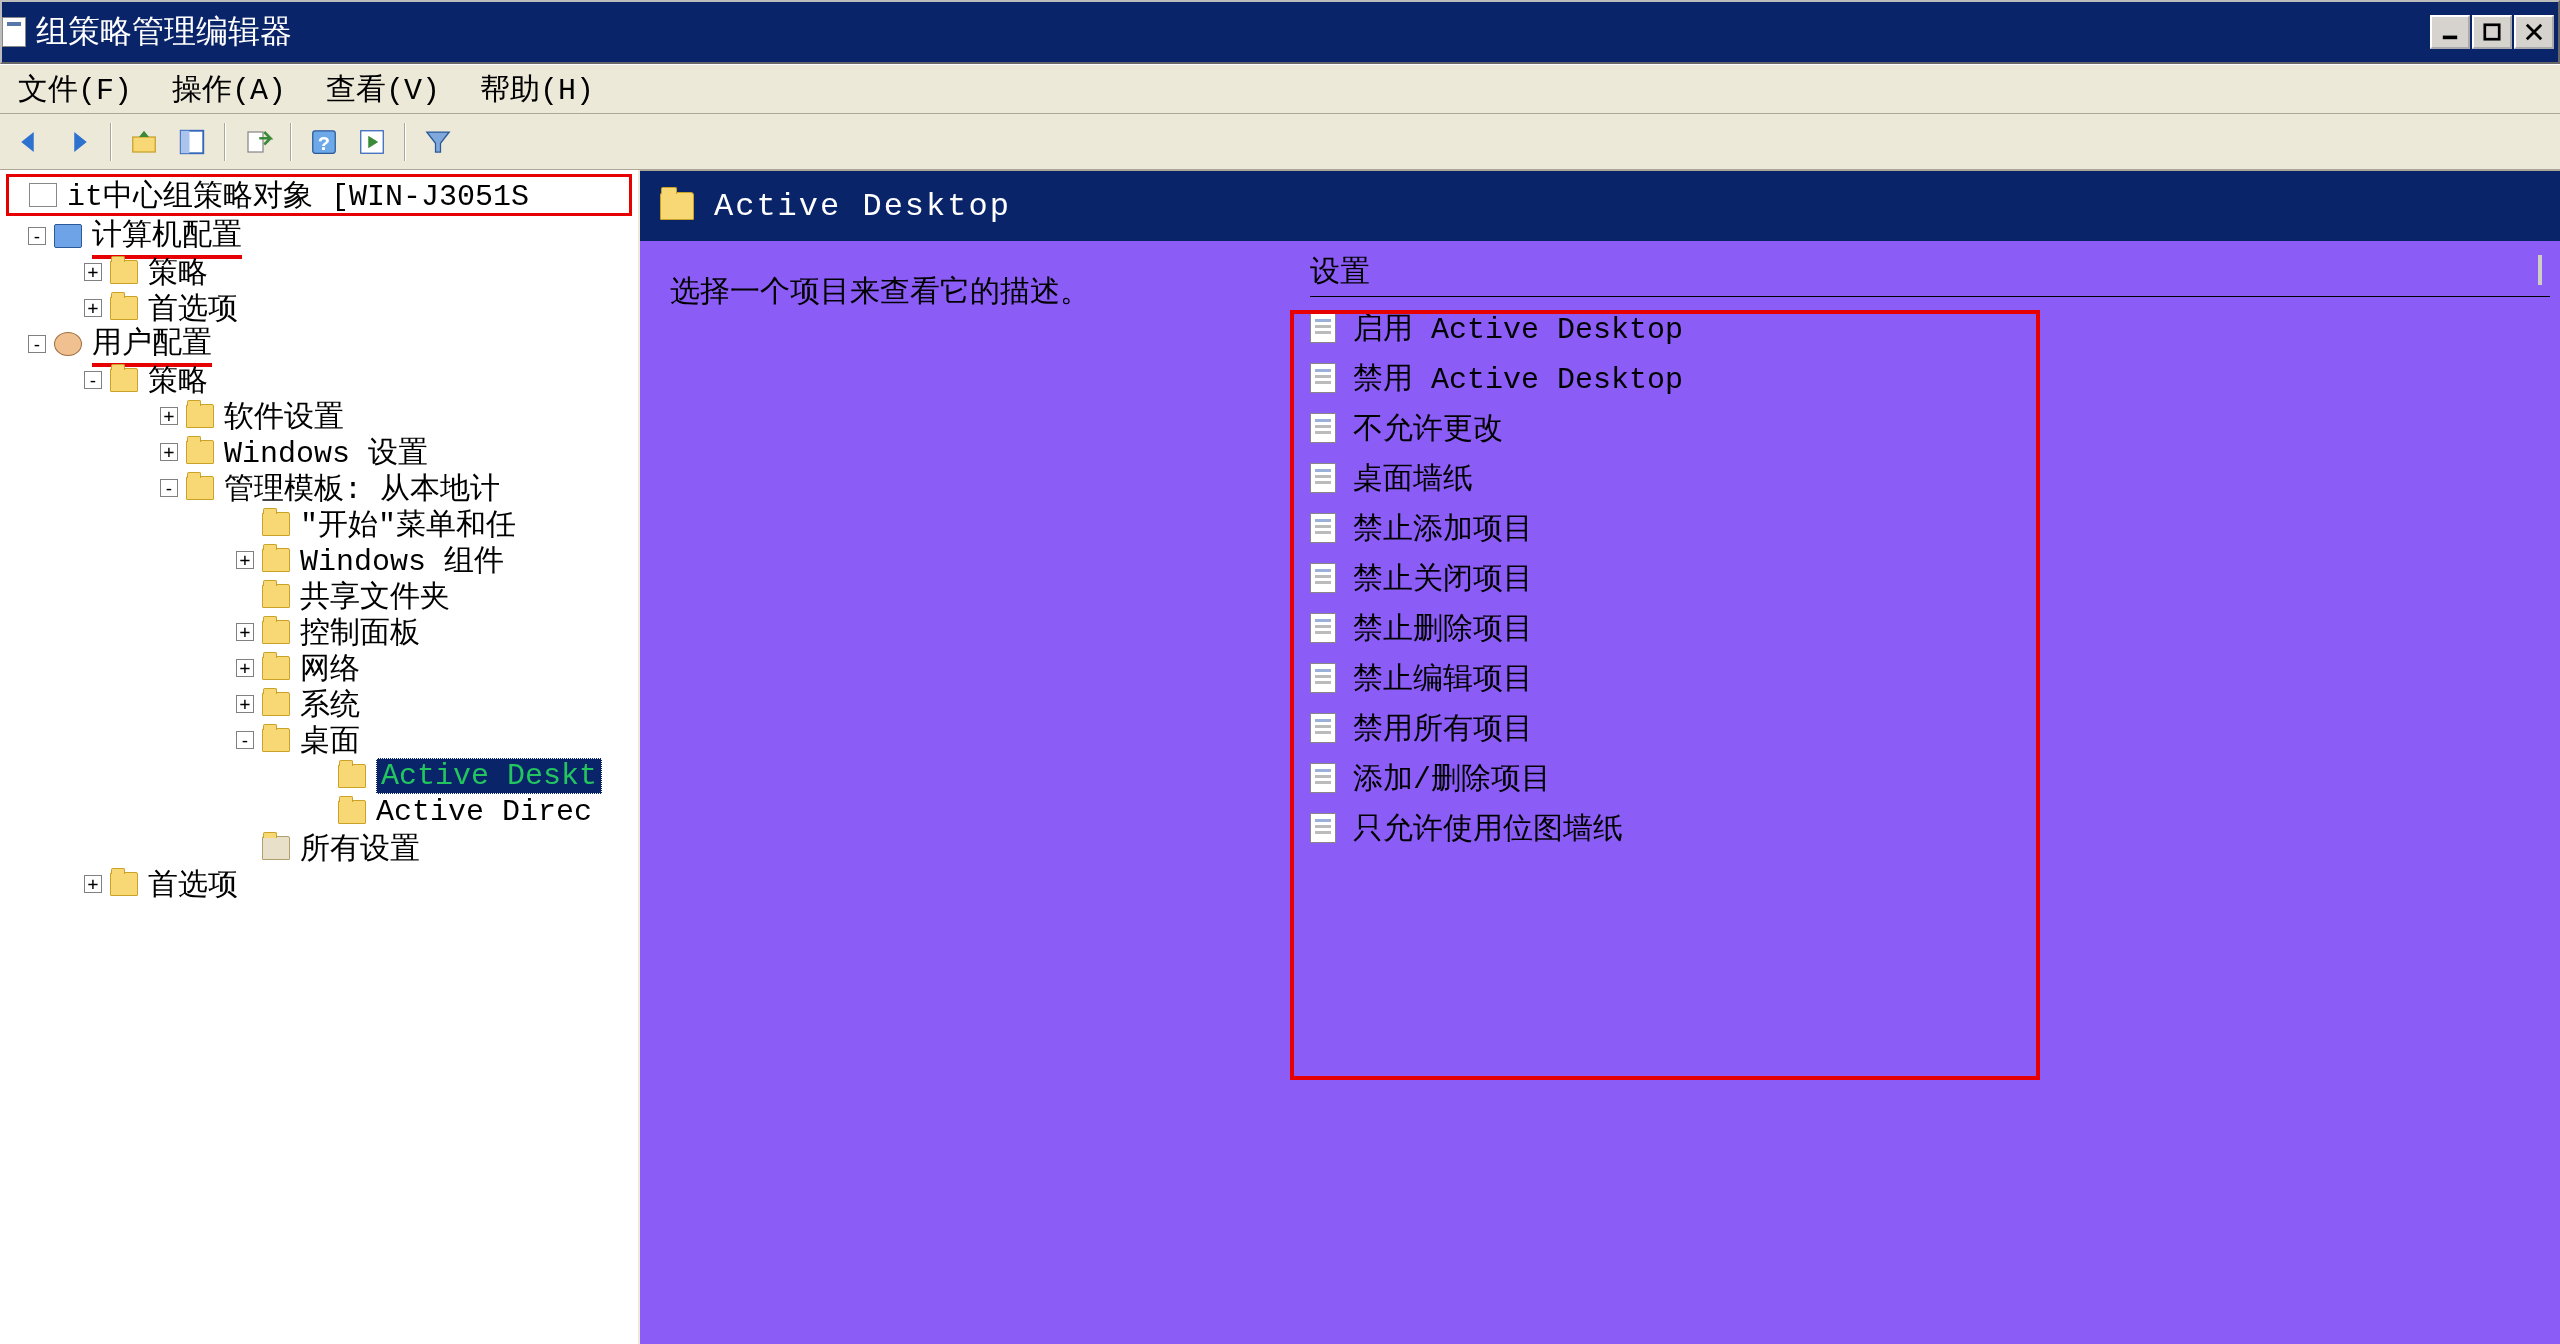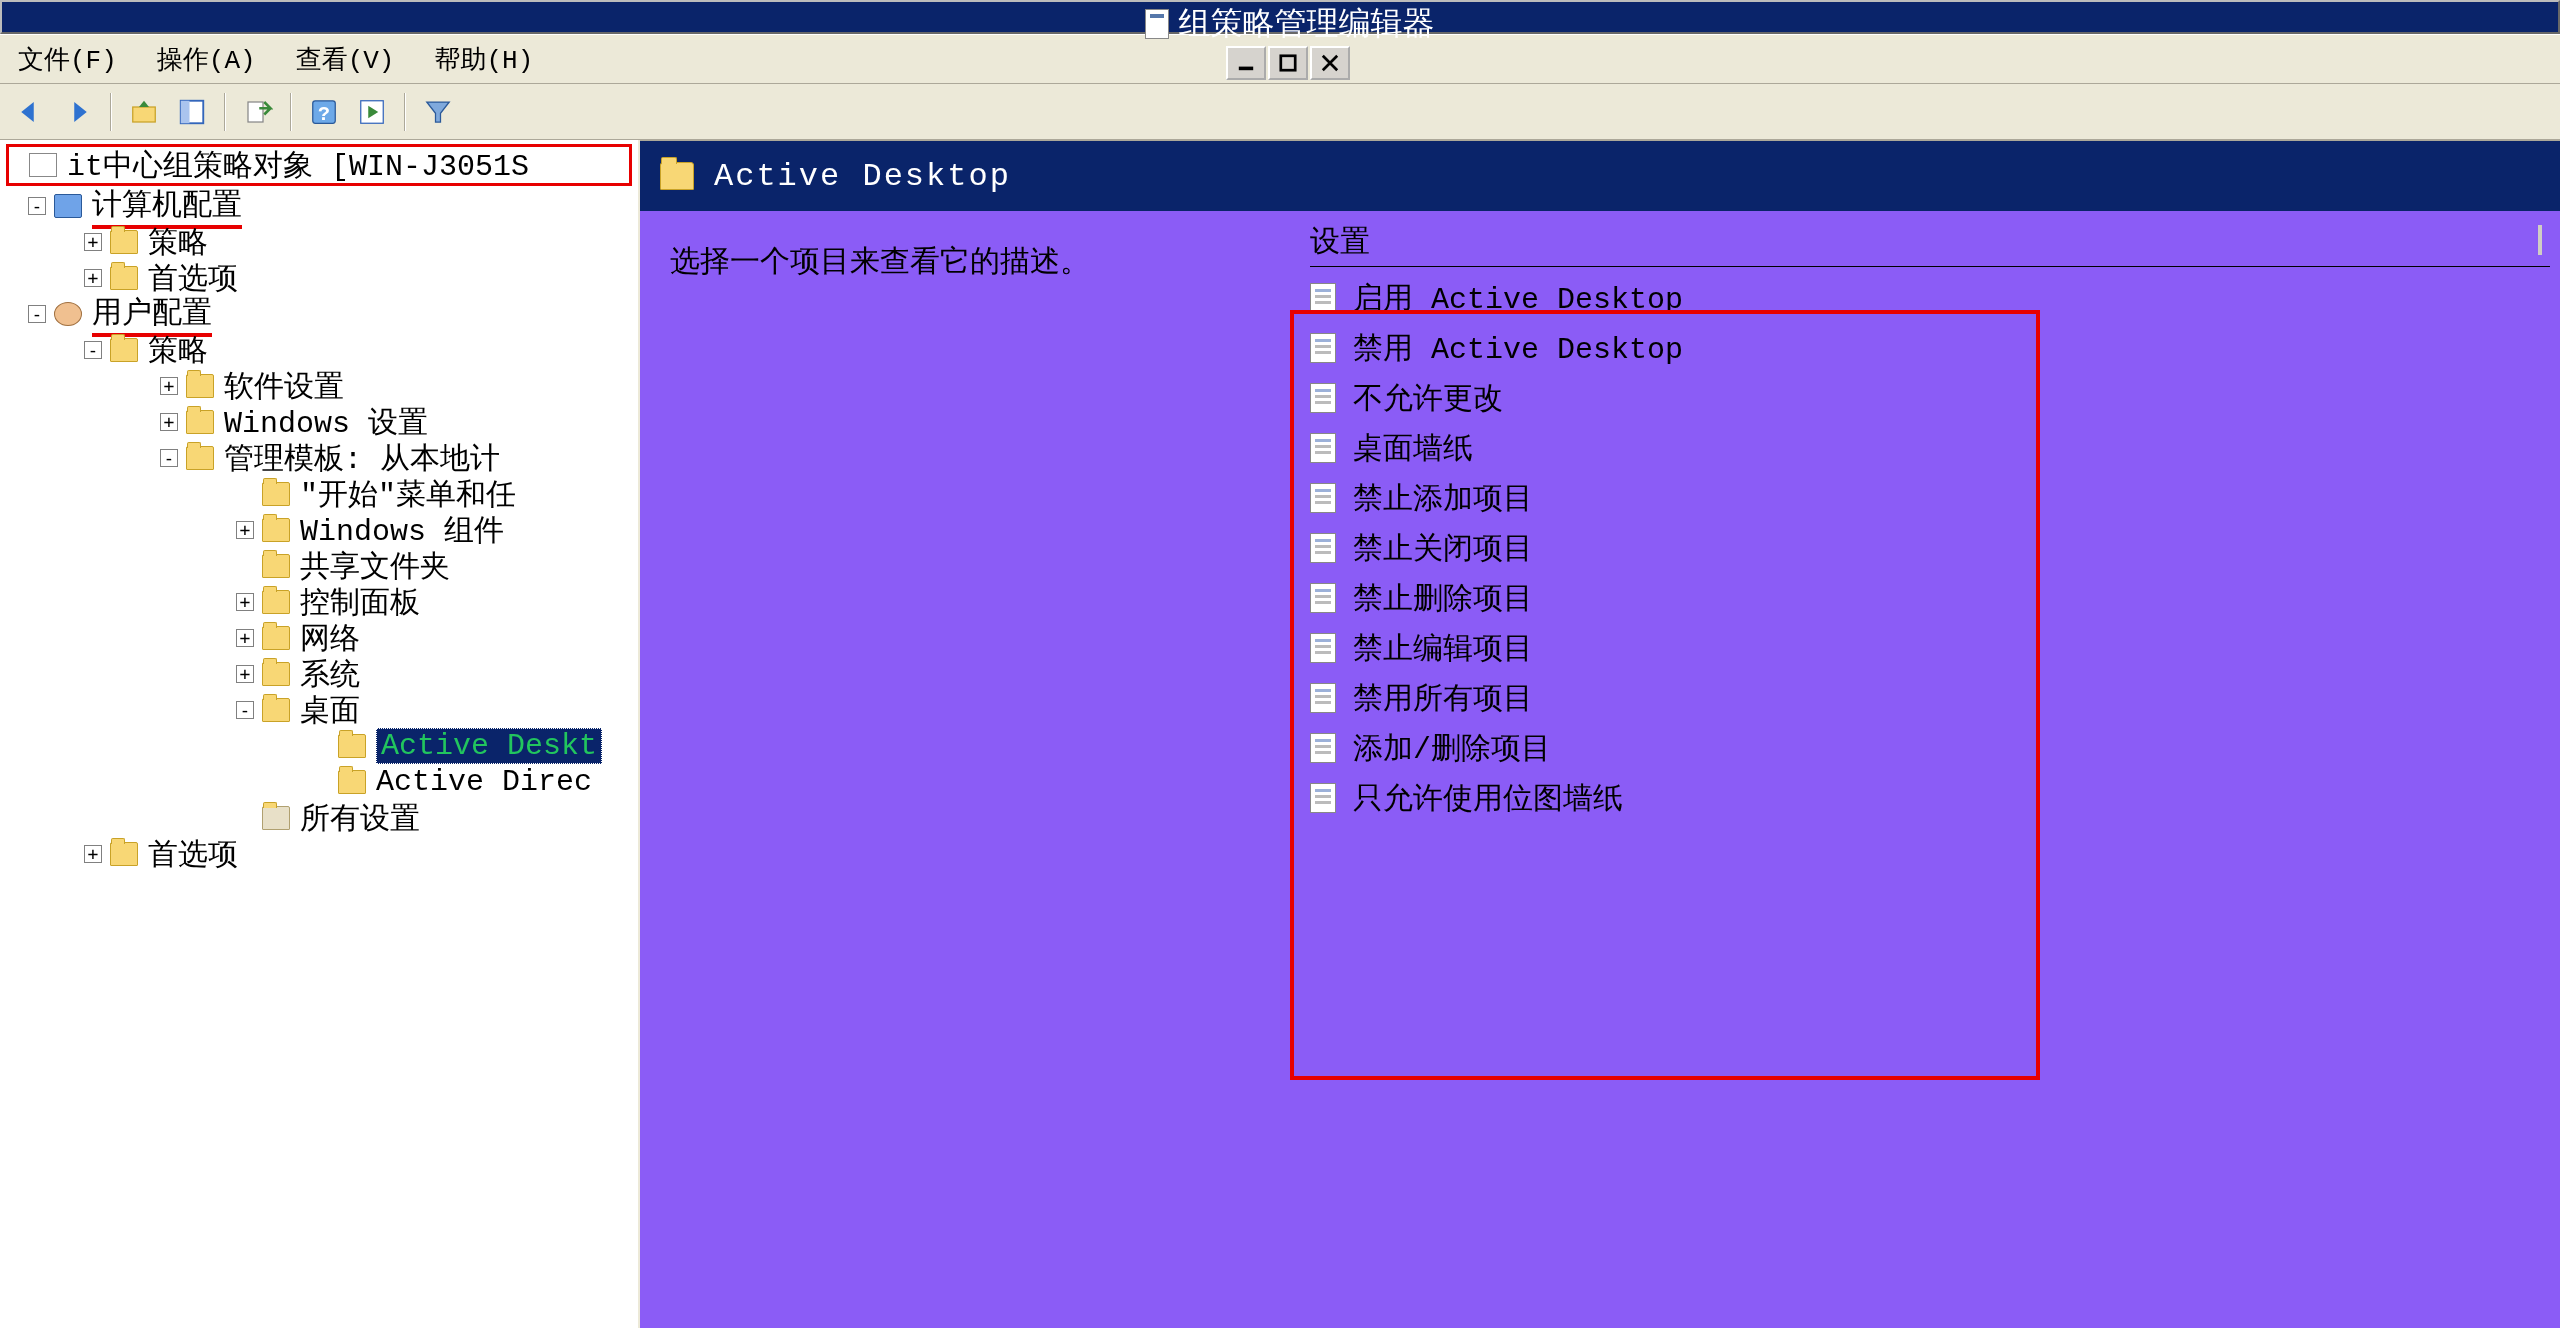--- a/index.html
+++ b/index.html
@@ -1,42 +1,42 @@
 <!DOCTYPE html>
 <html><head>
 <meta charset="utf-8">
 <style>
 * { margin: 0; padding: 0; box-sizing: border-box; font-family: "SimSun", "宋体", "Courier New", monospace; }
 body { background: #fff; width: 2560px; height: 1344px; overflow: hidden; position: relative; }
 
 
 .titlebar {
-  height: 34px;
+  height: 64px;
   background: linear-gradient(to bottom, #0A246A 0%, #0A246A 20%, #2958C0 50%, #0A246A 100%);
   background: #0A246A;
   display: flex; align-items: center; justify-content: space-between;
   color: #fff; font-size: 32px; font-family: "SimSun","宋体",monospace;
-  padding-left: 19px; border: 2px outset #bcbcbc; flex-direction: column;
+  padding-left: 0; border: 2px outset #bcbcbc;
 }
 .titlebar .title-left { display:flex; align-items:center; gap:10px; }
 .titlebar .app-icon { width:24px; height:30px; background:#fff; border:1px solid #888; position:relative; }
 .titlebar .app-icon:before { content:""; position:absolute; top:4px; left:4px; right:4px; height:4px; background:#5577aa; }
 .titlebar .win-controls { display:flex; gap:2px; padding-right:4px; }
 .titlebar .win-btn {
   width: 40px; height: 34px;
   background: #d6d3ce; border: 2px outset #fff;
   display:flex; align-items:center; justify-content:center;
   font-family: Arial, sans-serif; font-size: 22px; font-weight:bold; color:#000;
 }
 .win-btn svg { width:18px; height:18px; }
 
 
 .menubar {
   height: 50px; background: #ece9d8; border-top: 1px solid #fff; border-bottom: 1px solid #aca899;
-  display:flex; align-items:center; padding: 0 18px; gap: 40px; font-size: 26px;
+  display:flex; align-items:center; padding: 0 18px; gap: 40px; font-size: 30px;
 }
 .menu-item { color:#000; cursor:default; }
 
 
 .toolbar {
   height: 56px; background:#ece9d8; border-bottom:1px solid #aca899;
   display:flex; align-items:center; padding: 0 8px; gap: 4px;
 }
 .tool-sep { width:2px; height:38px; border-left:1px solid #aca899; border-right:1px solid #fff; margin: 0 6px; }
 .tool-btn {

